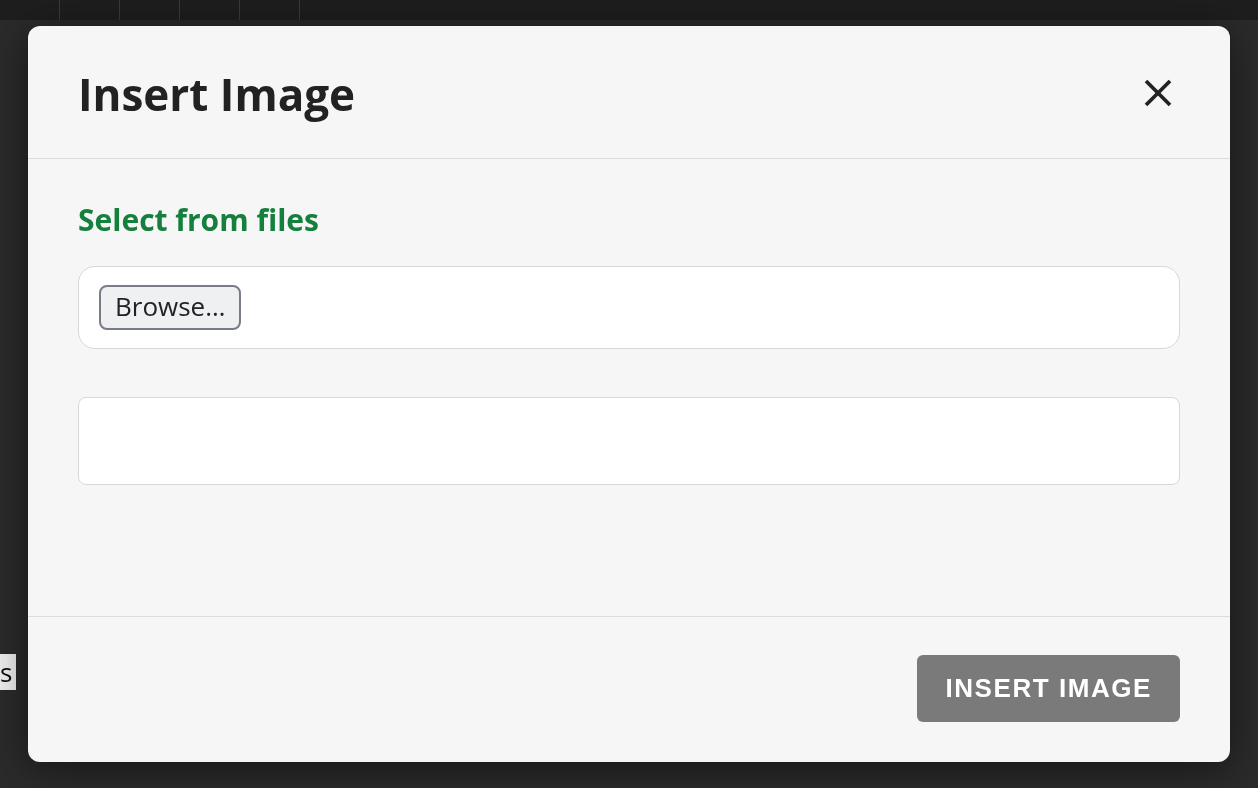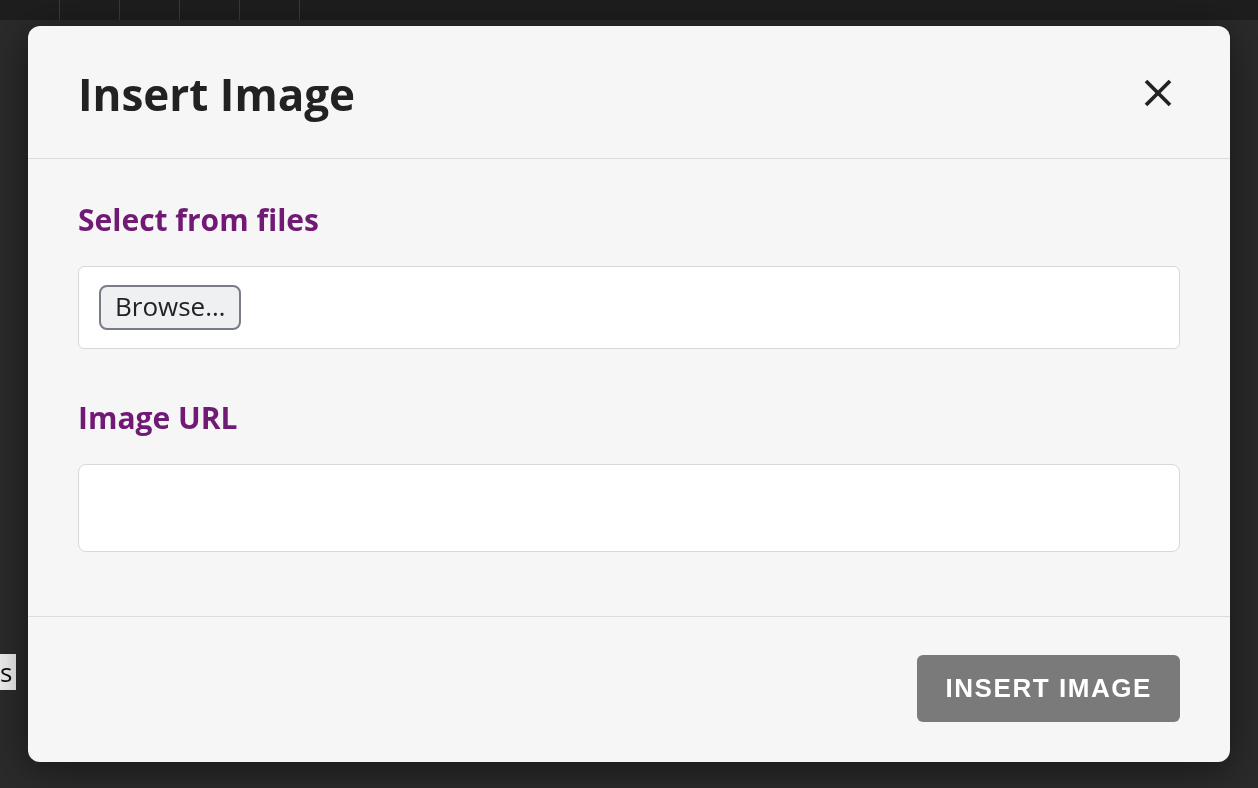--- a/index.html
+++ b/index.html
@@ -80,27 +80,27 @@
       stroke-width: 2.5;
     }
     .modal-body {
       padding: 40px 50px 20px 50px;
       flex: 1;
       overflow: auto;
     }
     .section-label {
       font-size: 30px;
       font-weight: 700;
-      color: #701a75;
+      color: #15803d;
       margin-bottom: 26px;
     }
     .file-row {
       background: #fff;
       border: 1px solid #d8d8d8;
-      border-radius: 6px;
+      border-radius: 17px;
       display: flex;
       align-items: center;
       padding: 18px 20px;
       margin-bottom: 48px;
     }
     .browse-btn {
       font-family: inherit;
       font-size: 26px;
       color: #222;
       background: #eff0f2;
@@ -167,20 +167,19 @@
       </svg>
     </button>
   </div>
 
   <div class="modal-body">
     <div class="section-label">Select from files</div>
     <div class="file-row">
       <button class="browse-btn">Browse…</button>
     </div>
 
-    <div class="section-label">Image URL</div>
     <input type="text" class="url-input" value="" style="">
   </div>
 
   <div class="modal-footer">
     <button class="insert-btn">INSERT IMAGE</button>
   </div>
 </div>
 
 </body></html>

